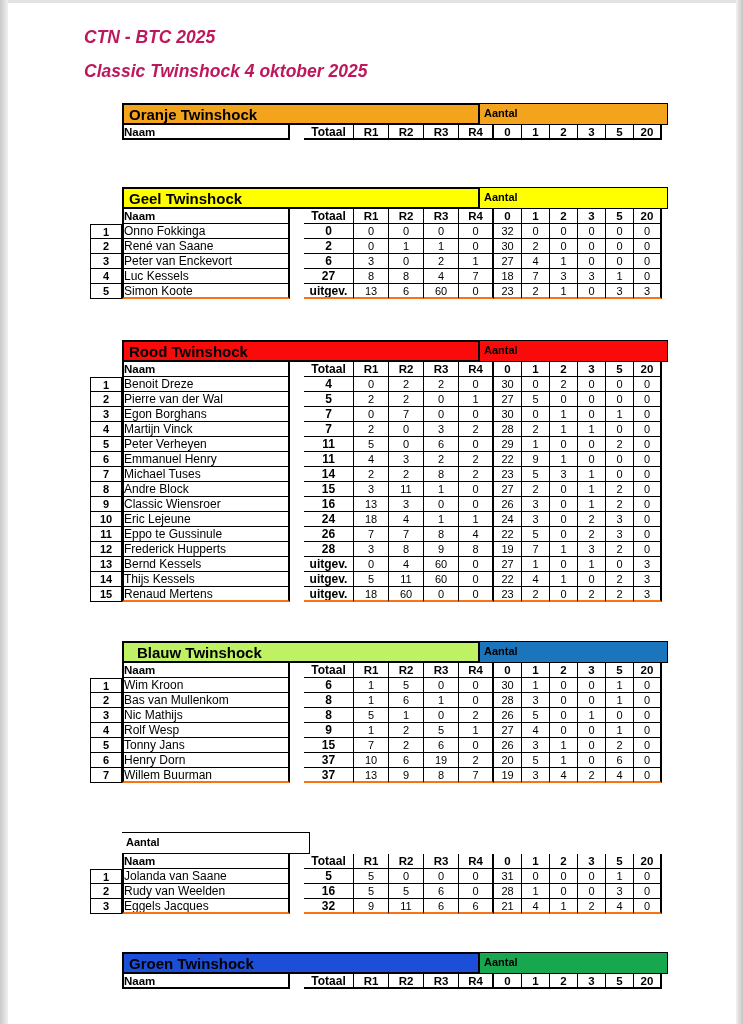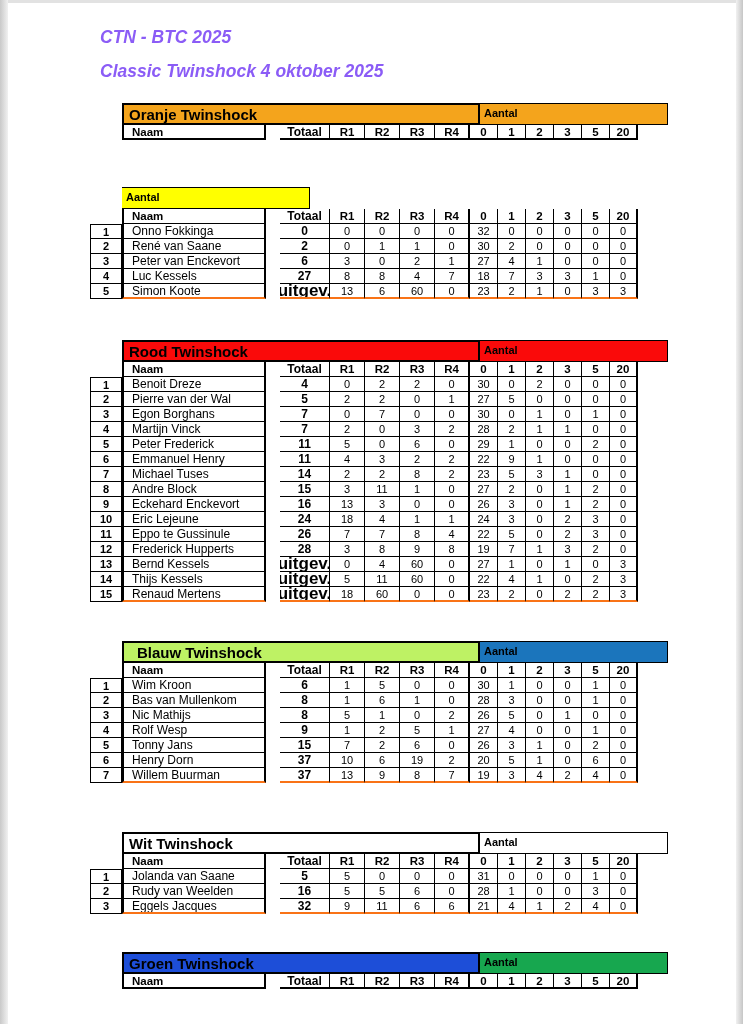--- a/index.html
+++ b/index.html
@@ -3,44 +3,44 @@
 <meta charset="utf-8">
 <style>
   html,body{margin:0;padding:0;background:#b9b9b9;}
   .page{position:relative;width:743px;height:1024px;background:#ffffff;
         font-family:"Liberation Sans","DejaVu Sans",sans-serif;color:#000;overflow:hidden;margin:0 auto;}
   .edge-left{position:absolute;left:0;top:0;width:8px;height:100%;
              background:linear-gradient(90deg,#c9c9c9,#f1f1f1);}
   .edge-right{position:absolute;right:0;top:0;width:7px;height:100%;
               background:linear-gradient(270deg,#c6c6c6,#f1f1f1);}
   .edge-top{position:absolute;left:0;top:0;width:100%;height:3px;background:#e2e2e2;}
-  .heading{position:absolute;left:100px;font-weight:700;font-style:italic;
-           font-size:17.5px;color:#8b5cf6;white-space:nowrap;}
+  .heading{position:absolute;left:84px;font-weight:700;font-style:italic;
+           font-size:17.5px;color:#be185d;white-space:nowrap;}
   .h1{top:27px;}
   .h2{top:61px;}
 
   .twtable{position:absolute;left:90px;}
   .trow{display:flex;}
   .band{height:22px;margin-left:32px;}
   .band-title{width:358px;box-sizing:border-box;border:2px solid #000;
               display:flex;align-items:center;padding-left:5px;
               font-weight:700;font-size:15px;}
   .band-aantal{width:188px;box-sizing:border-box;border:1px solid #000;border-left:0;
                font-weight:700;font-size:11px;padding:3px 0 0 4px;}
   .hrow{height:15px;margin-left:32px;}
   .drow{height:15px;}
   .cell{box-sizing:border-box;display:flex;align-items:center;justify-content:center;
         font-size:11px;border-right:1px solid #000;border-bottom:1px solid #000;
         overflow:hidden;background:#fff;}
   .cell.h{font-weight:700;font-size:11.5px;}
-  .cell.naam{width:144px;justify-content:flex-start;padding-left:8px;
+  .cell.naam{width:168px;justify-content:flex-start;padding-left:0;
              border-left:2px solid #000;border-right:2px solid #000;font-size:12px;}
   .cell.h.naam{font-size:11.5px;}
   .cell.totaal{width:50px;font-weight:700;font-size:12px;margin-left:14px;}
-  .cell.totaal.uitg{font-size:17px;}
+  .cell.totaal.uitg{font-size:12px;}
   .cell.r{width:35px;}
   .cell.r4{border-right:2px solid #000;}
   .cell.a{width:28px;}
   .cell.a-last{border-right:2px solid #000;}
   .cell.pos{width:32px;border-left:1px solid #000;font-weight:700;font-size:11px;}
   .firstrow .cell.pos{border-top:1px solid #000;}
   .lastrow .cell{border-bottom:2px solid #f97316;}
   .lastrow .cell.pos{border-bottom:1px solid #000;}
   .tlast{border-bottom:2px solid #000 !important;}
 </style>
@@ -70,20 +70,21 @@
         <div class="cell h a tlast">0</div>
         <div class="cell h a tlast">1</div>
         <div class="cell h a tlast">2</div>
         <div class="cell h a tlast">3</div>
         <div class="cell h a tlast">5</div>
         <div class="cell h a a-last tlast">20</div>
       </div>
     </div>
   <div class="twtable" style="top:187px">
       <div class="trow band">
+        <div class="band-title" style="background: rgb(255, 255, 0);">Geel Twinshock</div>
         <div class="band-aantal" style="background: rgb(255, 255, 0);">Aantal</div>
       </div>
       <div class="trow hrow">
         <div class="cell h naam">Naam</div>
         <div class="cell h totaal">Totaal</div>
         <div class="cell h r">R1</div>
         <div class="cell h r">R2</div>
         <div class="cell h r">R3</div>
         <div class="cell h r r4">R4</div>
         <div class="cell h a">0</div>
@@ -243,21 +244,21 @@
         <div class="cell r r4">2</div>
         <div class="cell a">28</div>
         <div class="cell a">2</div>
         <div class="cell a">1</div>
         <div class="cell a">1</div>
         <div class="cell a">0</div>
         <div class="cell a a-last">0</div>
       </div>
       <div class="trow drow">
         <div class="cell pos">5</div>
-        <div class="cell naam">Peter Frederick</div>
+        <div class="cell naam">Peter Verheyen</div>
         <div class="cell totaal">11</div>
         <div class="cell r">5</div>
         <div class="cell r">0</div>
         <div class="cell r">6</div>
         <div class="cell r r4">0</div>
         <div class="cell a">29</div>
         <div class="cell a">1</div>
         <div class="cell a">0</div>
         <div class="cell a">0</div>
         <div class="cell a">2</div>
@@ -303,21 +304,21 @@
         <div class="cell r r4">0</div>
         <div class="cell a">27</div>
         <div class="cell a">2</div>
         <div class="cell a">0</div>
         <div class="cell a">1</div>
         <div class="cell a">2</div>
         <div class="cell a a-last">0</div>
       </div>
       <div class="trow drow">
         <div class="cell pos">9</div>
-        <div class="cell naam">Eckehard Enckevort</div>
+        <div class="cell naam">Classic Wiensroer</div>
         <div class="cell totaal">16</div>
         <div class="cell r">13</div>
         <div class="cell r">3</div>
         <div class="cell r">0</div>
         <div class="cell r r4">0</div>
         <div class="cell a">26</div>
         <div class="cell a">3</div>
         <div class="cell a">0</div>
         <div class="cell a">1</div>
         <div class="cell a">2</div>
@@ -534,21 +535,20 @@
         <div class="cell a">19</div>
         <div class="cell a">3</div>
         <div class="cell a">4</div>
         <div class="cell a">2</div>
         <div class="cell a">4</div>
         <div class="cell a a-last">0</div>
       </div>
     </div>
   <div class="twtable" style="top:832px">
       <div class="trow band">
-        <div class="band-title" style="background: rgb(255, 255, 255);">Wit Twinshock</div>
         <div class="band-aantal" style="background: rgb(255, 255, 255);">Aantal</div>
       </div>
       <div class="trow hrow">
         <div class="cell h naam">Naam</div>
         <div class="cell h totaal">Totaal</div>
         <div class="cell h r">R1</div>
         <div class="cell h r">R2</div>
         <div class="cell h r">R3</div>
         <div class="cell h r r4">R4</div>
         <div class="cell h a">0</div>

